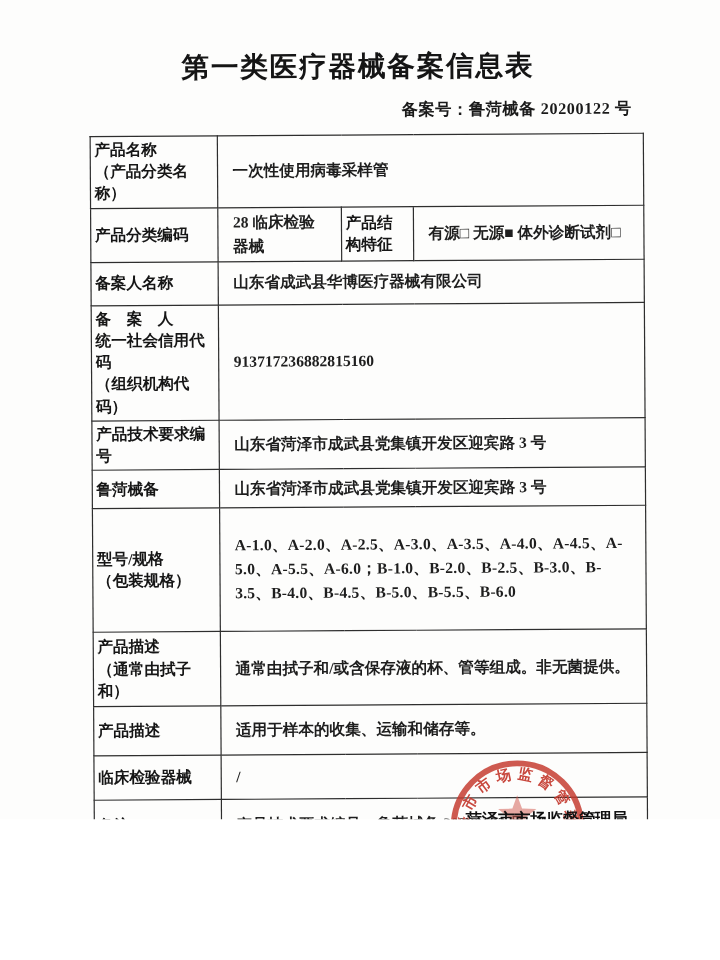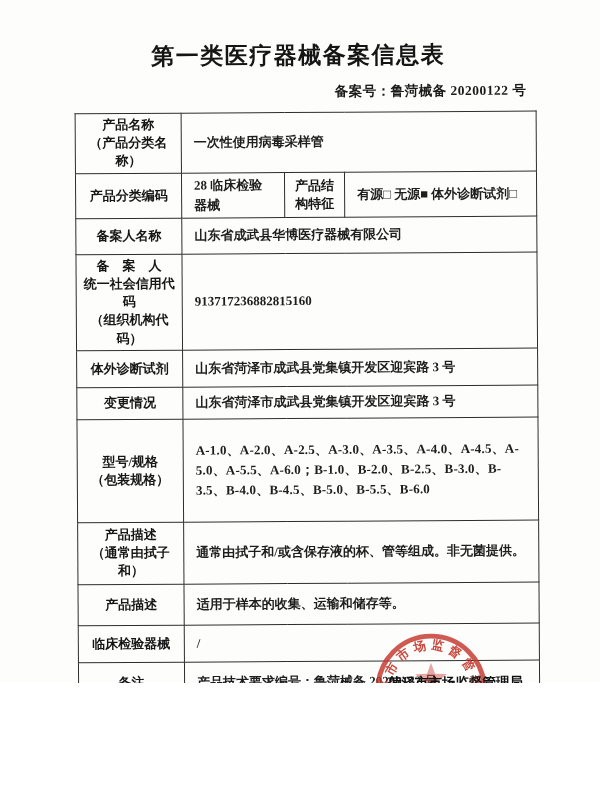--- a/index.html
+++ b/index.html
@@ -5,21 +5,21 @@
   html,body{margin:0;padding:0;background:#ffffff;}
   .page{position:relative;width:600px;height:683px;background:#fdfdfc;overflow:hidden;
         font-family:"Liberation Serif","DejaVu Serif",serif;color:#1c1c1c;}
   .doc{position:absolute;inset:0;transform:rotate(-0.35deg);transform-origin:50% 50%;}
   .title{position:absolute;top:40px;left:0;right:0;text-align:center;
          font-size:23px;font-weight:700;letter-spacing:1.5px;color:#151515;}
   .regno{position:absolute;top:83px;right:72px;font-size:13.5px;font-weight:700;color:#1a1a1a;letter-spacing:0.5px;}
   table.reg{position:absolute;left:76px;top:112px;width:461px;border-collapse:collapse;
             table-layout:fixed;font-size:13px;}
   table.reg td{border:1.6px solid #2e2e2e;overflow:hidden;vertical-align:middle;}
-  td.lbl{text-align:center;font-weight:700;white-space:pre-line;line-height:1.4;padding:2px 3px;color:#161616;}
+  td.lbl{font-weight:700;white-space:pre-line;line-height:1.4;padding:2px 3px;color:#161616;}
   td.val{padding:2px 10px 2px 12px;font-weight:600;white-space:pre-line;line-height:1.55;color:#1e1e1e;}
   td.val-models{letter-spacing:0.2px;}
   .issuer{position:absolute;top:676px;right:63px;z-index:3;text-align:right;
           font-size:13.5px;font-weight:600;color:#101010;line-height:1.2;}
   .issuer .l1{padding-right:16px;}
   .seal{position:absolute;left:370px;top:631px;width:118px;height:118px;z-index:2;opacity:0.92;}
   .seal text{font-family:"Liberation Serif","DejaVu Serif",serif;}
 </style>
 </head>
 <body>
@@ -54,25 +54,25 @@
           <td class="lbl">备案人名称</td>
           <td class="val" colspan="3">山东省成武县华博医疗器械有限公司</td>
         </tr>
         <tr style="height:58px">
           <td class="lbl">备　案　人
 统一社会信用代码
 （组织机构代码）</td>
           <td class="val" colspan="3">913717236882815160</td>
         </tr>
         <tr style="height:37px">
-          <td class="lbl">体外诊断试剂</td>
+          <td class="lbl">产品技术要求编号</td>
           <td class="val" colspan="3">山东省菏泽市成武县党集镇开发区迎宾路 3 号</td>
         </tr>
         <tr style="height:32px">
-          <td class="lbl">变更情况</td>
+          <td class="lbl">鲁菏械备</td>
           <td class="val" colspan="3">山东省菏泽市成武县党集镇开发区迎宾路 3 号</td>
         </tr>
         <tr style="height:103px">
           <td class="lbl">型号/规格
 （包装规格）</td>
           <td class="val val-models" colspan="3">A-1.0、A-2.0、A-2.5、A-3.0、A-3.5、A-4.0、A-4.5、A-5.0、A-5.5、A-6.0；B-1.0、B-2.0、B-2.5、B-3.0、B-3.5、B-4.0、B-4.5、B-5.0、B-5.5、B-6.0</td>
         </tr>
         <tr style="height:62px">
           <td class="lbl">产品描述
 （通常由拭子和）</td>

